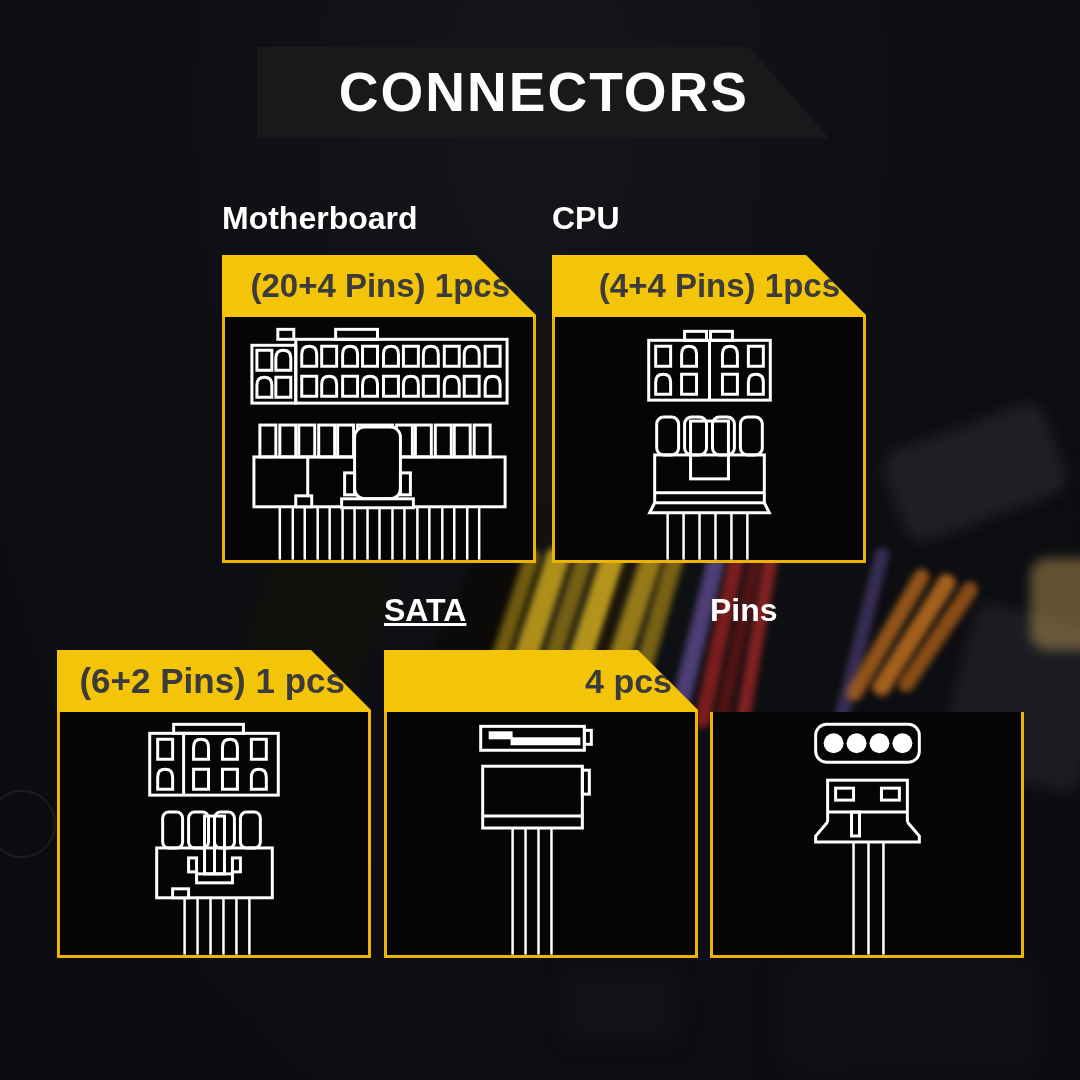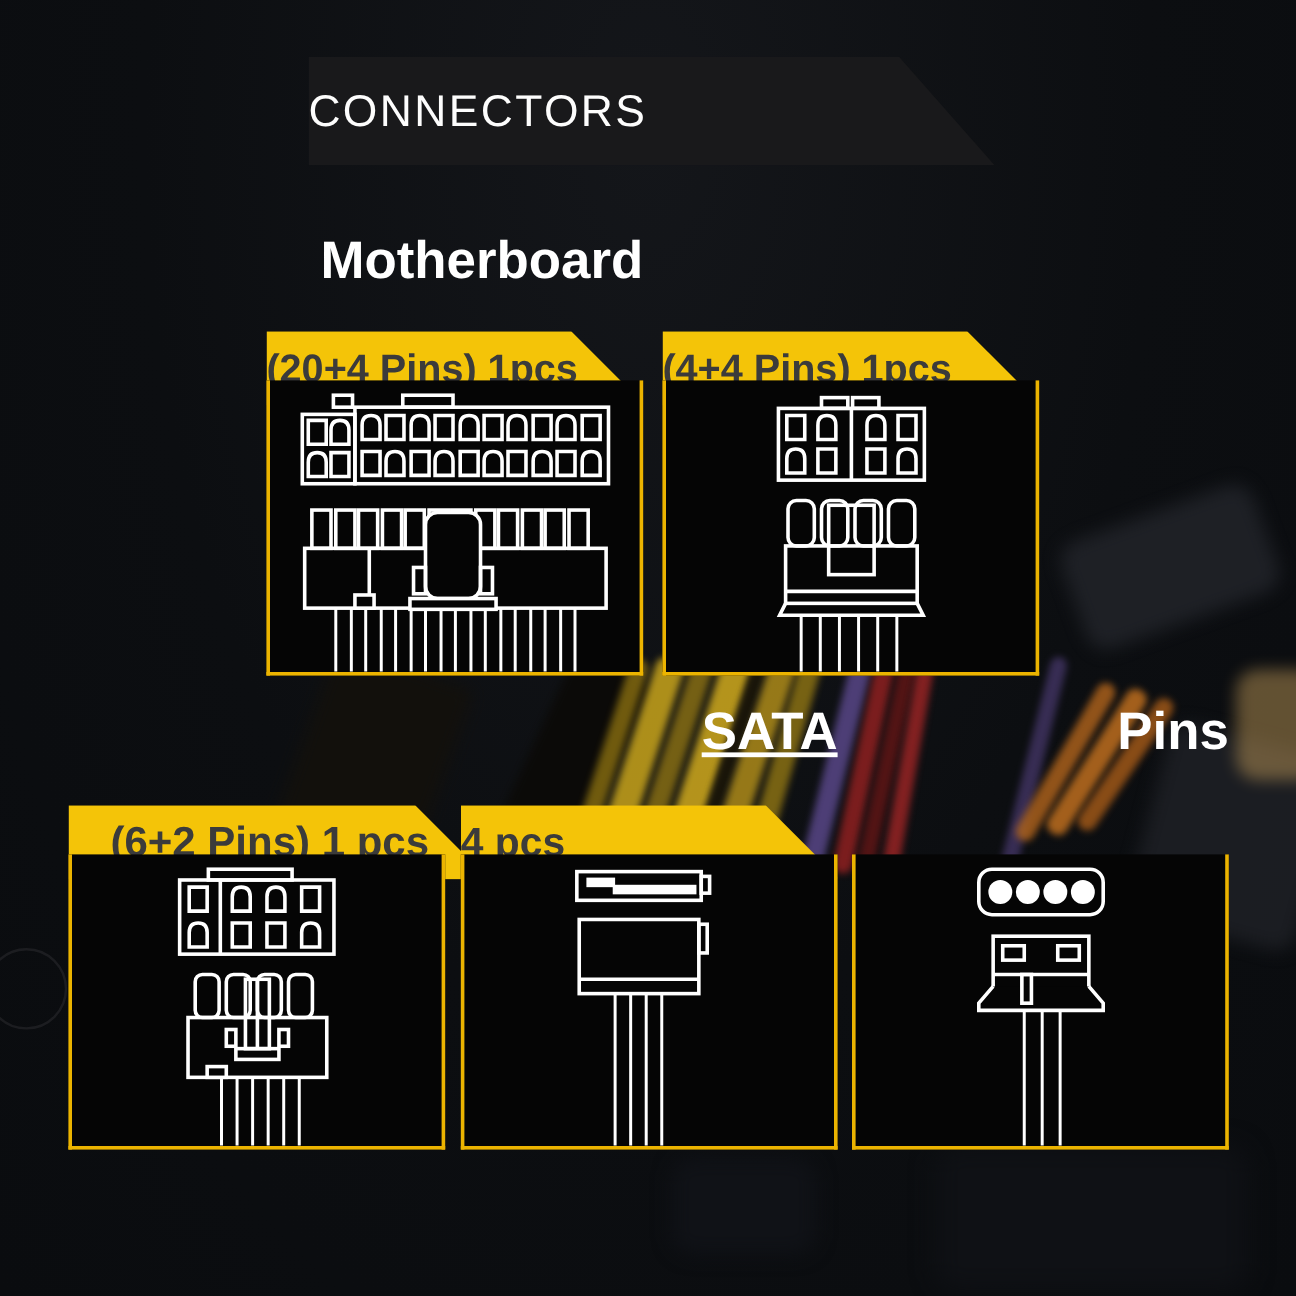--- a/index.html
+++ b/index.html
@@ -10,29 +10,29 @@
   }
   
   .photo{position:absolute;inset:0;z-index:1;}
   .streak{position:absolute;filter:blur(3px);border-radius:8px;}
   .blob{position:absolute;border-radius:18px;}
   .badge-circle{position:absolute;width:64px;height:64px;border-radius:50%;
     border:2px solid #2b2b30;opacity:.55;}
   
   .banner{position:absolute;left:257px;top:47px;width:572px;height:91px;z-index:2;
     background:#19191b;clip-path:polygon(0 0,492px 0,572px 100%,0 100%);}
-  .banner-text{width:492px;line-height:91px;text-align:left;color:#fdfdfd;
-    font-size:37px;font-weight:normal;letter-spacing:2px;}
+  .banner-text{width:492px;line-height:91px;text-align:right;color:#fdfdfd;
+    font-size:55px;font-weight:bold;letter-spacing:2px;}
   
-  .card-title{position:absolute;z-index:3;color:#fff;font-weight:bold;font-size:44px;
-    text-align:right;line-height:52px;}
+  .card-title{position:absolute;z-index:3;color:#fff;font-weight:bold;font-size:32px;
+    text-align:left;line-height:52px;}
   .card-header{position:absolute;z-index:3;height:62px;background:#f4c408;
     clip-path:polygon(0 0,calc(100% - 60px) 0,100% 60px,100% 100%,0 100%);
-    display:flex;align-items:center;justify-content:flex-start;
-    color:#3b3b3b;font-weight:bold;margin-top:21px;}
+    display:flex;align-items:center;justify-content:flex-end;
+    color:#3b3b3b;font-weight:bold;}
   .card-header span{padding-right:26px;}
   .fs-s{font-size:33px;} .fs-m{font-size:35px;} .fs-l{font-size:34px;}
   .card-body{position:absolute;z-index:3;width:314px;height:246px;box-sizing:border-box;
     background:#050505;border:3px solid #ecb400;border-top:none;}
   .card-body svg{display:block;}
   .draw{stroke:#fff;fill:none;stroke-width:3;}
   .wires{stroke:#fff;fill:none;stroke-width:2.5;}
 </style>
 </head>
 <body>
@@ -148,20 +148,21 @@
             <line x1="180" y1="82" x2="180" y2="135"></line>
             <line x1="193" y1="82" x2="193" y2="135"></line>
             <line x1="205" y1="82" x2="205" y2="135"></line>
             <line x1="218" y1="82" x2="218" y2="135"></line>
             <line x1="230" y1="82" x2="230" y2="135"></line>
         </g>
       </g>
     </svg>
   </div>
 
+  <div class="card-title" style="left:552px;top:192px;width:314px;">CPU</div>
   <div class="card-header fs-s" style="left:552px;top:255px;width:314px;">
     <span>(4+4 Pins) 1pcs</span>
   </div>
   <div class="card-body" style="left:552px;top:317px;">
     <svg width="308" height="243" viewBox="0 0 309 243">
       <g class="draw" transform="translate(92,14)">
         <rect x="38" y="0" width="22" height="9"></rect>
           <rect x="64" y="0" width="22" height="9"></rect>
         <rect x="2" y="9" width="122" height="60"></rect>
         <line x1="63" y1="9" x2="63" y2="69"></line>
@@ -188,21 +189,21 @@
             <line x1="29" y1="96" x2="29" y2="143"></line>
             <line x1="45" y1="96" x2="45" y2="143"></line>
             <line x1="61" y1="96" x2="61" y2="143"></line>
             <line x1="77" y1="96" x2="77" y2="143"></line>
             <line x1="93" y1="96" x2="93" y2="143"></line>
         </g>
       </g>
     </svg>
   </div>
 
-  <div class="card-header fs-m" style="left:57px;top:650px;width:314px;padding-left:35px;">
+  <div class="card-header fs-m" style="left:57px;top:650px;width:314px;">
     <span>(6+2 Pins) 1 pcs</span>
   </div>
   <div class="card-body" style="left:57px;top:712px;">
     <svg width="308" height="243" viewBox="0 0 309 243">
       <g class="draw" transform="translate(88,12)">
         <rect x="26" y="0" width="70" height="9"></rect>
         <rect x="2" y="9" width="129" height="62"></rect>
         <line x1="36" y1="9" x2="36" y2="71"></line>
         <use href="#pin-sq" x="10" y="15"></use>
           <use href="#pin-dm" x="10" y="45"></use>

